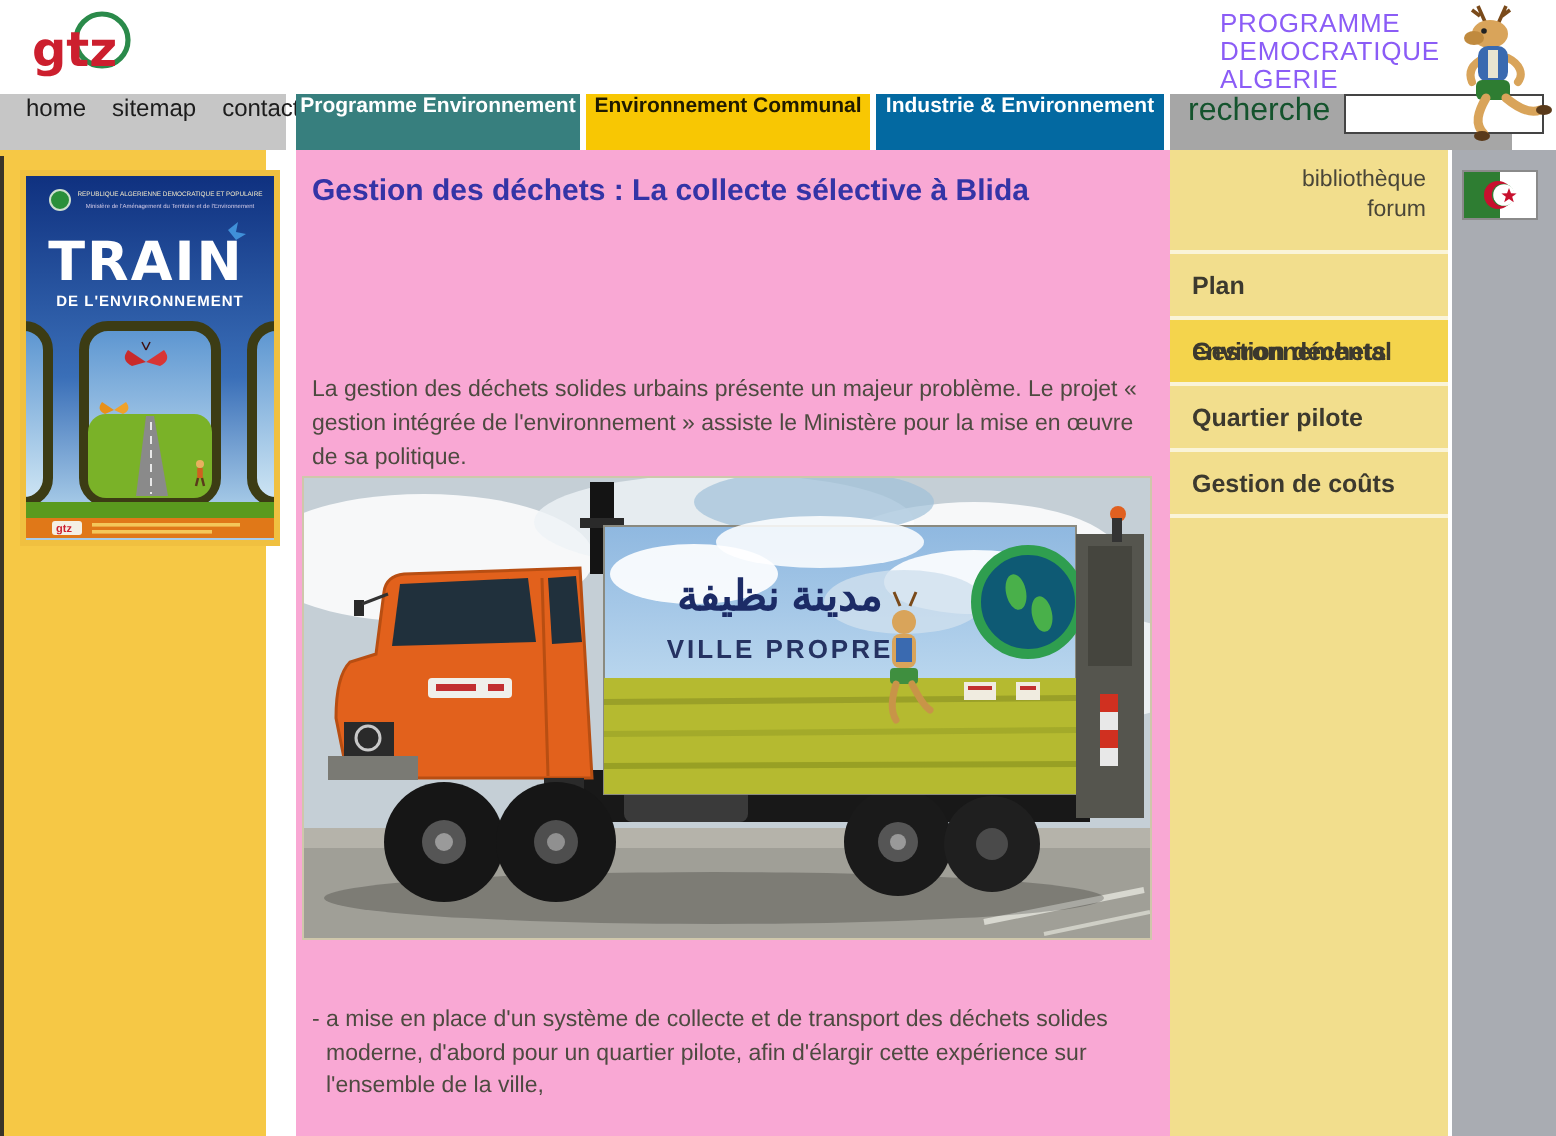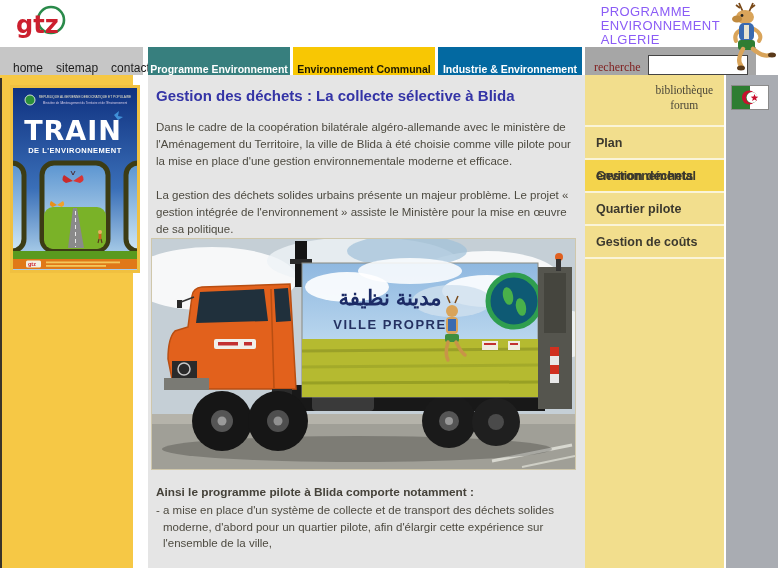--- a/index.html
+++ b/index.html
@@ -10,38 +10,38 @@
   
   .header{position:absolute;left:0;top:0;width:778px;height:47px;background:#fff;}
   .gtz-logo{position:absolute;left:13px;top:4px;}
   .program-title{
     position:absolute;right:58px;top:5px;text-align:left;
     font-size:13px;line-height:14px;color:#8b5cf6;letter-spacing:.4px;
   }
   .mascot{position:absolute;right:1px;top:2px;z-index:9;}
   
   .nav{position:absolute;left:0;top:47px;width:778px;height:28px;background:#fff;}
-  .nav-seg{position:absolute;top:0;height:28px;display:flex;align-items:flex-end;}
+  .nav-seg{position:absolute;top:0;height:28px;display:flex;align-items:flex-start;}
   .nav-utility{left:0;width:143px;background:#c6c6c6;gap:13px;padding-left:13px;box-sizing:border-box;}
   .nav-utility span{font-size:12px;color:#1c1c1c;cursor:pointer;}
   .tab{justify-content:center;font-weight:bold;font-size:10.5px;cursor:pointer;}
   .tab-pe{left:148px;width:142px;background:#377f7e;color:#ffffff;}
   .tab-ec{left:293px;width:142px;background:#f8c703;color:#1f1a00;}
   .tab-ie{left:438px;width:144px;background:#0369a1;color:#ffffff;}
   .nav-search{left:585px;width:171px;background:#a6a6a6;padding-left:9px;box-sizing:border-box;gap:7px;}
-  .nav-search label{font-size:12px;color:#7f1d1d;font-family:Liberation Serif, serif;}
+  .nav-search label{font-size:16px;color:#14532d;}
   .nav-search input{
     width:92px;height:18px;border:1px solid #444;background:#fff;
     font-size:11px;padding:0 3px;
   }
   
   .left-edge{position:absolute;left:0;top:78px;width:2px;height:490px;background:#3a3428;}
   .left-sidebar{position:absolute;left:0;top:75px;width:133px;height:493px;background:#f6c845;}
   .poster{position:absolute;left:10px;top:10px;display:block;}
-  .main{position:absolute;left:148px;top:75px;width:477px;height:493px;background:#e5e5e5;padding-left:18px;}
+  .main{position:absolute;left:148px;top:75px;width:477px;height:493px;background:#f9a8d4;padding-left:18px;}
   .right-sidebar{position:absolute;left:585px;top:75px;width:139px;height:493px;background:#f2de8d;}
   .gray-col{position:absolute;left:726px;top:75px;width:52px;height:493px;background:#a9acb2;}
   
   .page-title{
     position:absolute;left:8px;top:12px;width:424px;margin:0;
     font-size:15px;font-weight:bold;color:#3434a6;
   }
   .para{position:absolute;left:8px;width:421px;margin:0;font-size:11.5px;line-height:17px;color:#4d4a40;}
   .para-1{top:44px;}
   .para-2{top:112px;}
@@ -49,42 +49,42 @@
   .list-heading{
     position:absolute;left:8px;top:410px;width:424px;margin:0;
     font-size:11.8px;font-weight:bold;color:#45423a;
   }
   .bullet-list{position:absolute;left:8px;top:427px;width:424px;margin:0;padding:0;list-style:none;}
   .bullet-list li{
     font-size:11.5px;line-height:16.5px;color:#4d4a40;
     padding-left:7px;text-indent:-7px;
   }
   
-  .side-links{position:absolute;right:11px;top:8px;text-align:center;font-family:Liberation Serif, serif;}
+  .side-links{position:absolute;right:11px;top:8px;text-align:right;}
   .side-links div{font-size:11.5px;line-height:15px;color:#4a4638;cursor:pointer;}
   .side-menu{position:absolute;left:0;top:50px;width:139px;margin:0;padding:0;list-style:none;border-top:2px solid #faf4d8;}
   .side-menu li{
     height:33px;line-height:33px;padding-left:11px;box-sizing:border-box;
     font-size:12.5px;font-weight:bold;color:#3c392e;cursor:pointer;
     border-bottom:2px solid #faf4d8;
   }
   .side-menu li.active{background:#f4d44c;}
   .flag{position:absolute;left:5px;top:10px;}
 </style>
 </head>
 <body>
 
 <div class="header">
   <svg class="gtz-logo" width="58" height="40" viewBox="0 0 58 40">
     <circle cx="38" cy="16" r="13" fill="none" stroke="#2a8a4a" stroke-width="2.6"></circle>
     <text x="3" y="29" font-family="'DejaVu Sans',sans-serif" font-weight="bold" font-size="24" fill="#cc1f2e">gtz</text>
   </svg>
   <div class="program-title">
     <div>PROGRAMME</div>
-    <div>ENVIRONNEMENT</div>
+    <div>DEMOCRATIQUE</div>
     <div>ALGERIE</div>
   </div>
   <svg class="mascot" width="52" height="72" viewBox="0 0 52 72">
 
     <path d="M18,10 L14,1 M15,6 L11,3" stroke="#7a4a1a" stroke-width="1.8" fill="none"></path>
     <path d="M24,10 L28,1 M26,6 L30,3" stroke="#7a4a1a" stroke-width="1.8" fill="none"></path>
 
     <ellipse cx="20" cy="15" rx="9" ry="7" fill="#d9a45a"></ellipse>
     <ellipse cx="12" cy="17" rx="5" ry="3.5" fill="#c08a3e"></ellipse>
     <circle cx="17" cy="13.5" r="1.4" fill="#222"></circle>
@@ -176,21 +176,20 @@
     <rect x="36" y="176.5" width="74" height="1.8" fill="#f6cf62" opacity="0.9"></rect>
     <rect x="36" y="180" width="60" height="1.8" fill="#f6cf62" opacity="0.9"></rect>
 
     <rect x="1.5" y="1.5" width="127" height="185" fill="none" stroke="#f0c040" stroke-width="3"></rect>
   </svg>
 </div>
 <div class="left-edge"></div>
 
 <div class="main">
   <h1 class="page-title">Gestion des déchets : La collecte sélective à Blida</h1>
-  <p class="para para-1">Dans le cadre de la coopération bilatérale algéro-allemande avec le ministère de l'Aménagement du Territoire, la ville de Blida à été choisie comme ville pilote pour la mise en place d'une gestion environnementale moderne et efficace.</p>
   <p class="para para-2">La gestion des déchets solides urbains présente un majeur problème. Le projet « gestion intégrée de l'environnement » assiste le Ministère pour la mise en œuvre de sa politique.</p>
 
   <svg class="truck-figure" width="423" height="230" viewBox="0 0 423 230">
     <defs>
       <linearGradient id="muralsky" x1="0" y1="0" x2="0" y2="1">
         <stop offset="0" stop-color="#8fb8e0"></stop>
         <stop offset="1" stop-color="#d8ecf8"></stop>
       </linearGradient>
     </defs>
 
@@ -285,21 +284,20 @@
     </g>
 
     <circle cx="70" cy="182" r="30" fill="#161616"></circle>
       <circle cx="70" cy="182" r="11" fill="#555"></circle>
       <circle cx="70" cy="182" r="4.5" fill="#9a9a9a"></circle>
     <circle cx="126" cy="182" r="30" fill="#161616"></circle>
       <circle cx="126" cy="182" r="11" fill="#4e4e4e"></circle>
       <circle cx="126" cy="182" r="4.5" fill="#909090"></circle>
   </svg>
 
-  <p class="list-heading">Ainsi le programme pilote à Blida comporte notamment :</p>
   <ul class="bullet-list">
     <li>- a mise en place d'un système de collecte et de transport des déchets solides moderne, d'abord pour un quartier pilote, afin d'élargir cette expérience sur l'ensemble de la ville,</li>
 
   </ul>
 </div>
 
 <div class="right-sidebar">
   <div class="side-links">
     <div>bibliothèque</div>
     <div>forum</div>

